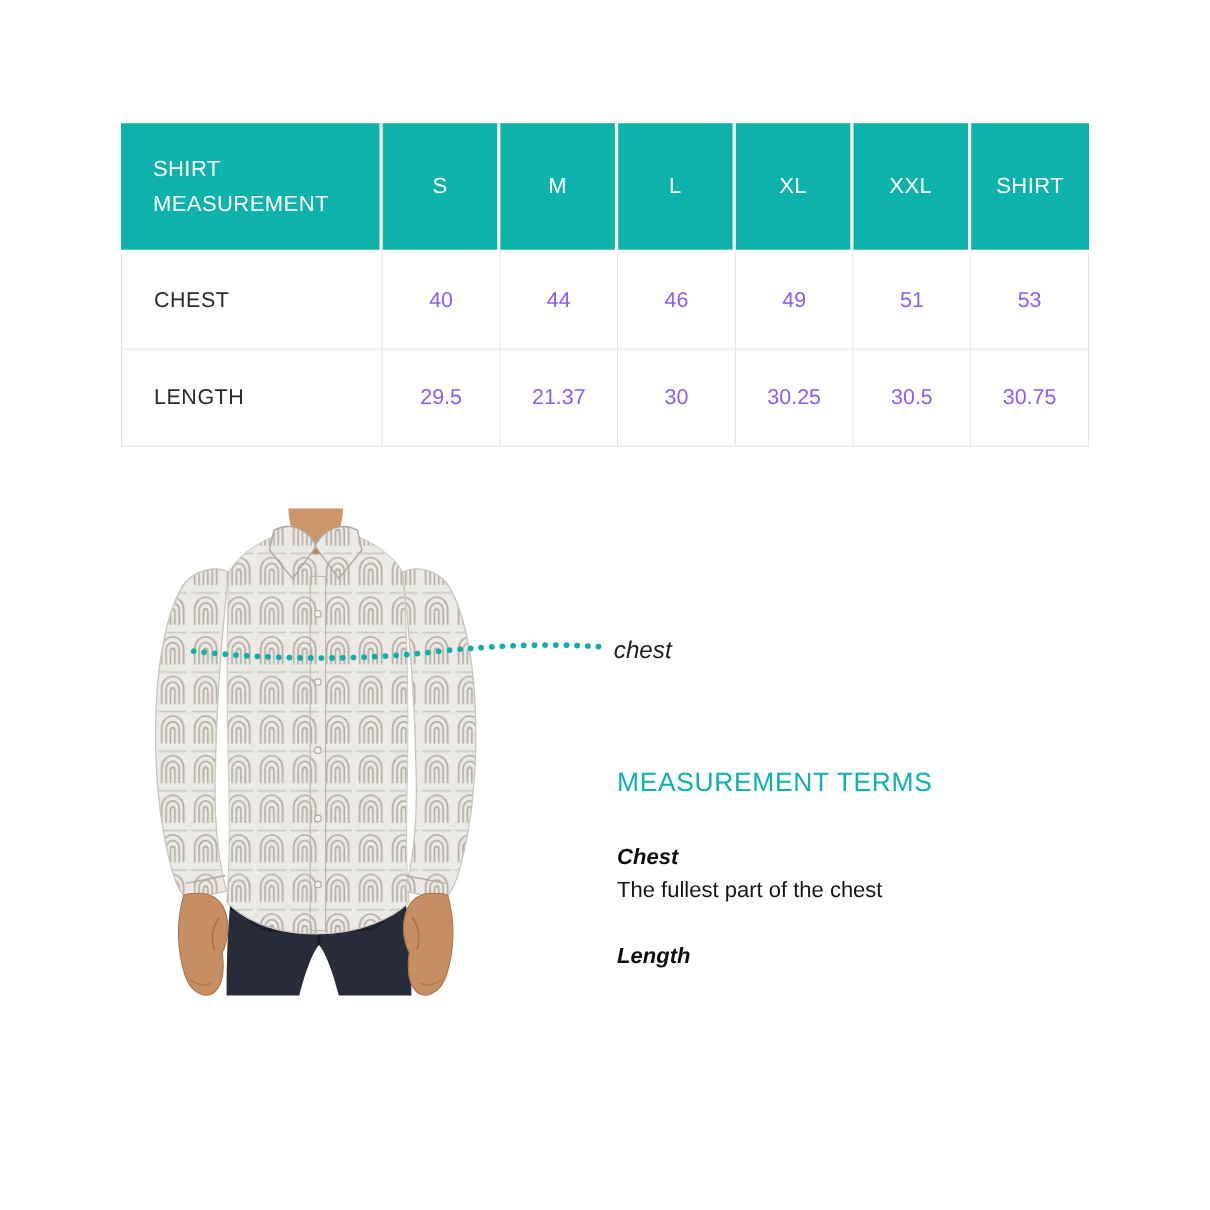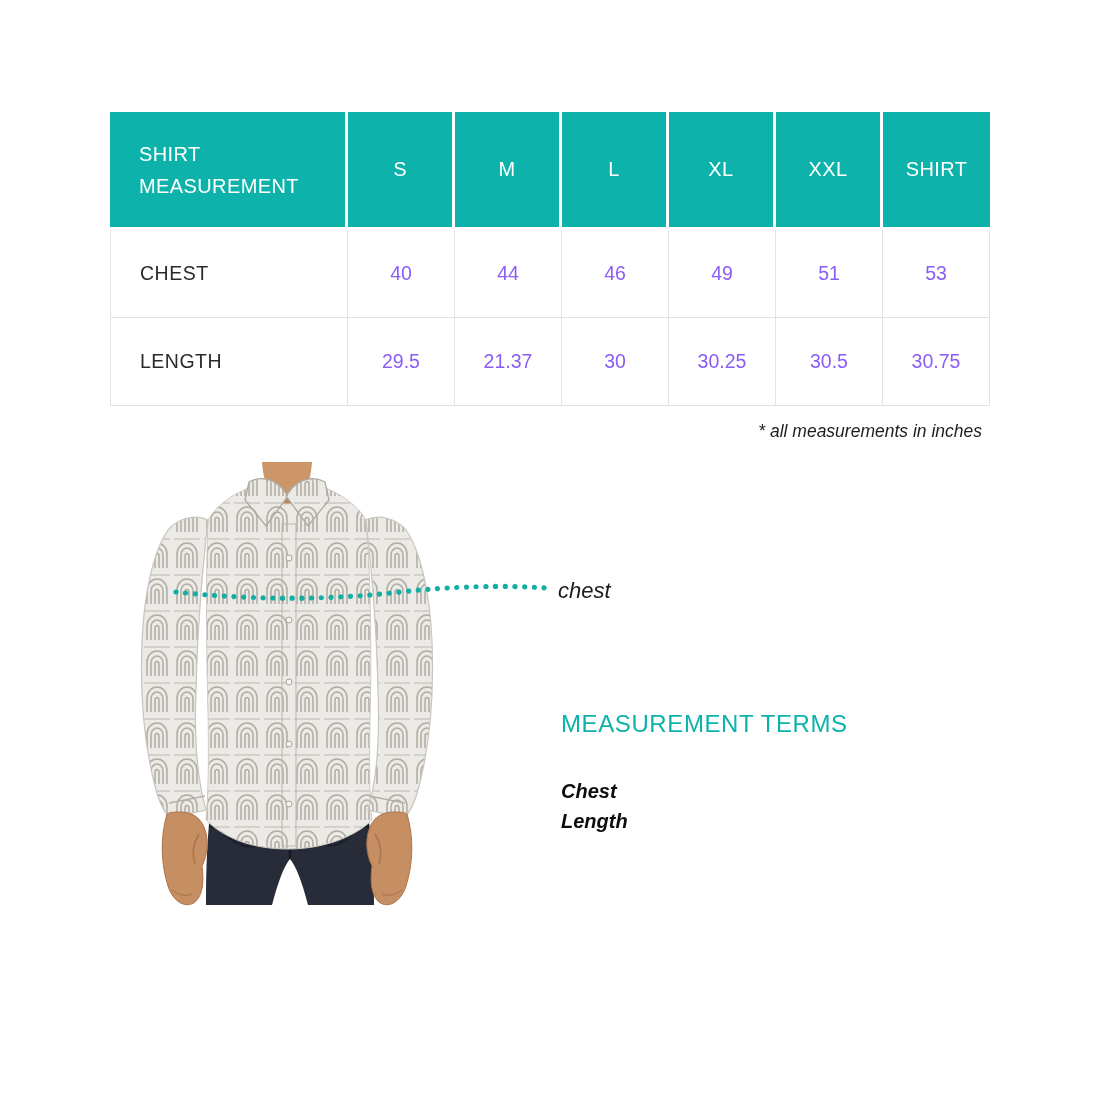--- a/index.html
+++ b/index.html
@@ -46,21 +46,21 @@
   .chest-line{position:absolute;left:169px;top:580px;width:384px;height:28px;}
   .chest-label{
     position:absolute;left:558px;top:578px;font-style:italic;
     font-size:22px;color:#1b1b1b;
   }
 
   
   .terms{position:absolute;left:561px;top:698px;width:480px;}
   .terms-heading{
     color:#0db3aa;font-size:24px;font-weight:400;letter-spacing:0.6px;
-    margin:12px 0 42px 0;
+    margin:0 0 42px 0;
   }
   .term-name{
     font-size:20px;font-weight:700;font-style:italic;color:#0d0d0d;
     margin:0 0 7px 0;
   }
   .term-def{font-size:20px;color:#141414;margin:0 0 37px 0;}
 </style>
 </head>
 <body>
 
@@ -103,21 +103,20 @@
       <td>21.37</td>
       <td>30</td>
       <td>30.25</td>
       <td>30.5</td>
       <td>30.75</td>
     </tr>
   </tbody>
 </table>
 
 <div class="notes">
-  <div>* all measurements in inches</div>
 </div>
 
 <svg class="figure" viewBox="0 0 350 445" aria-hidden="true">
   <defs>
     <pattern id="pat" width="30" height="36" patternUnits="userSpaceOnUse">
       <rect width="30" height="36" fill="#eceae6"></rect>
       <g stroke="#b0aca1" fill="none" stroke-width="1.5">
         <path d="M5,34 V20 a10,11 0 0 1 20,0 V34"></path>
         <path d="M9,34 V21 a6,7 0 0 1 12,0 V34"></path>
         <path d="M13,34 V22.5 a2,3 0 0 1 4,0 V34"></path>
@@ -175,18 +174,19 @@
 <svg class="chest-line" viewBox="0 0 384 28" aria-hidden="true">
   <path d="M7,12 C70,19 150,21 222,13 C282,6 336,5 377,8" fill="none" stroke="#12ada4" stroke-width="5.2" stroke-linecap="round" stroke-dasharray="0.1 9.6"></path>
 </svg>
 <div class="chest-label">chest</div>
 
 <div class="terms">
   <h2 class="terms-heading">MEASUREMENT TERMS</h2>
 
   <div>
     <p class="term-name">Chest</p>
+    <p class="term-def">The fullest part of the chest</p>
   </div>
 
   <div>
     <p class="term-name">Length</p>
   </div>
 </div>
 
 </body></html>

